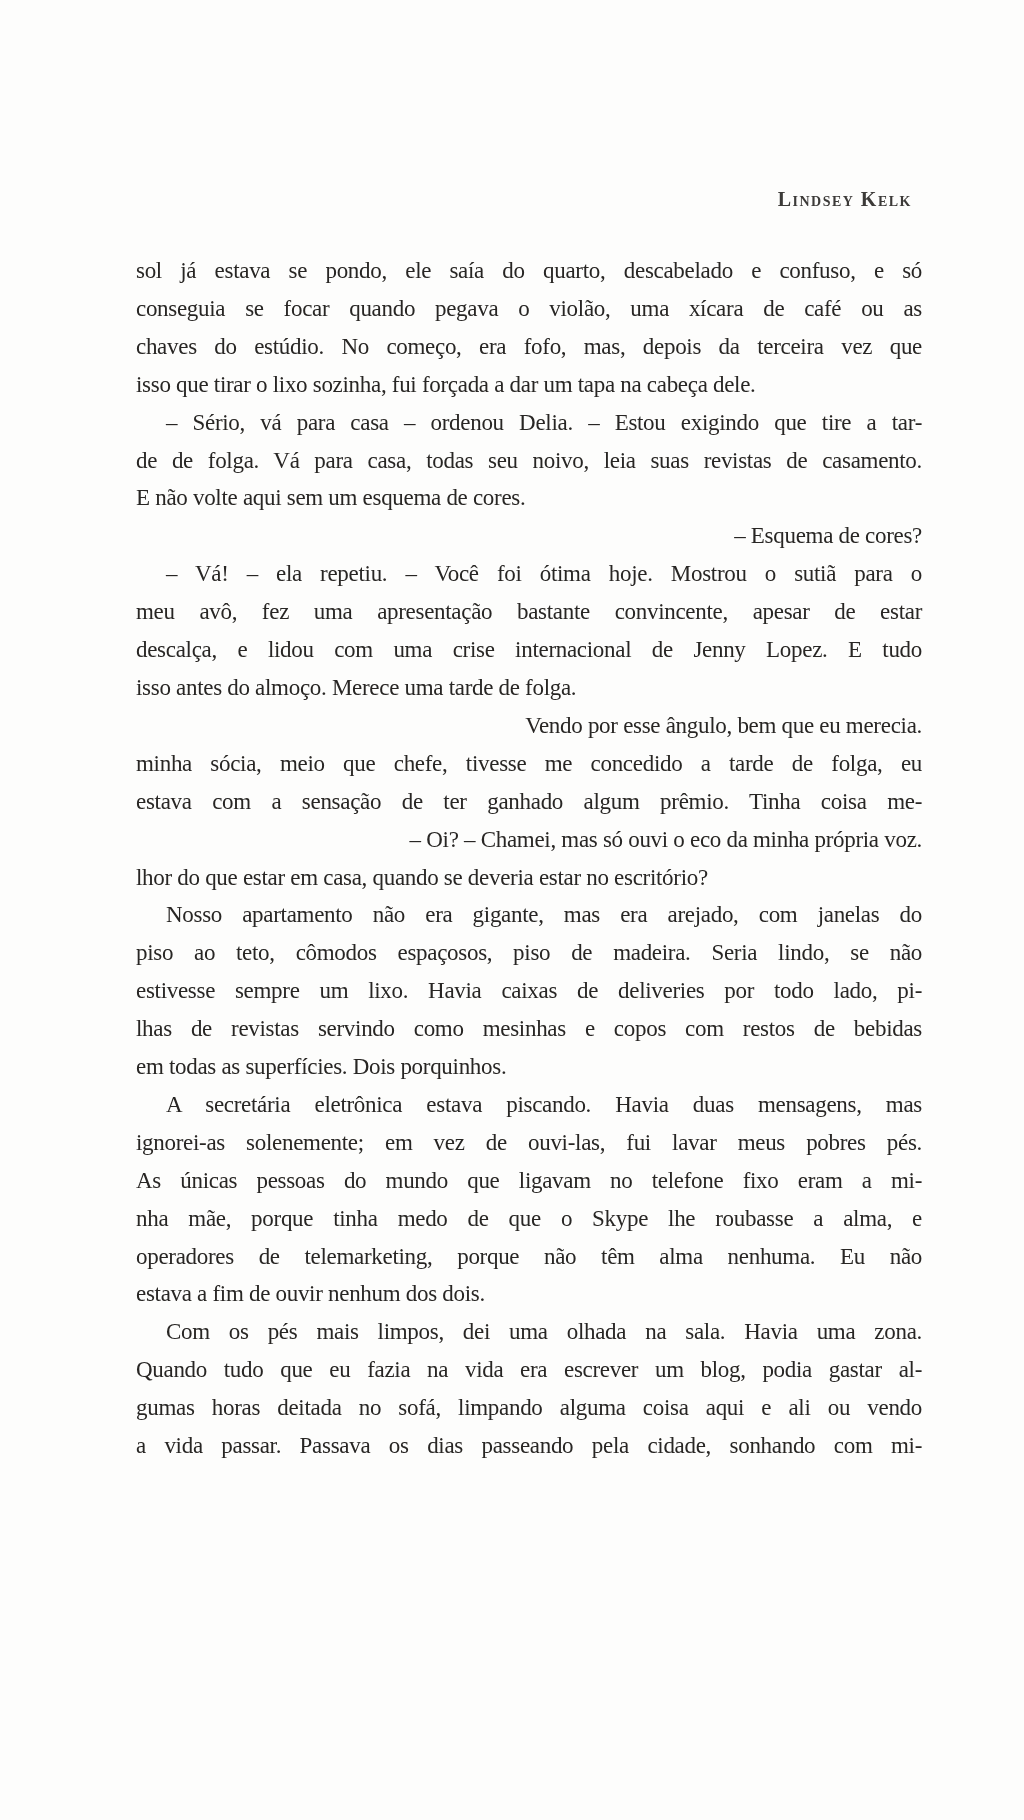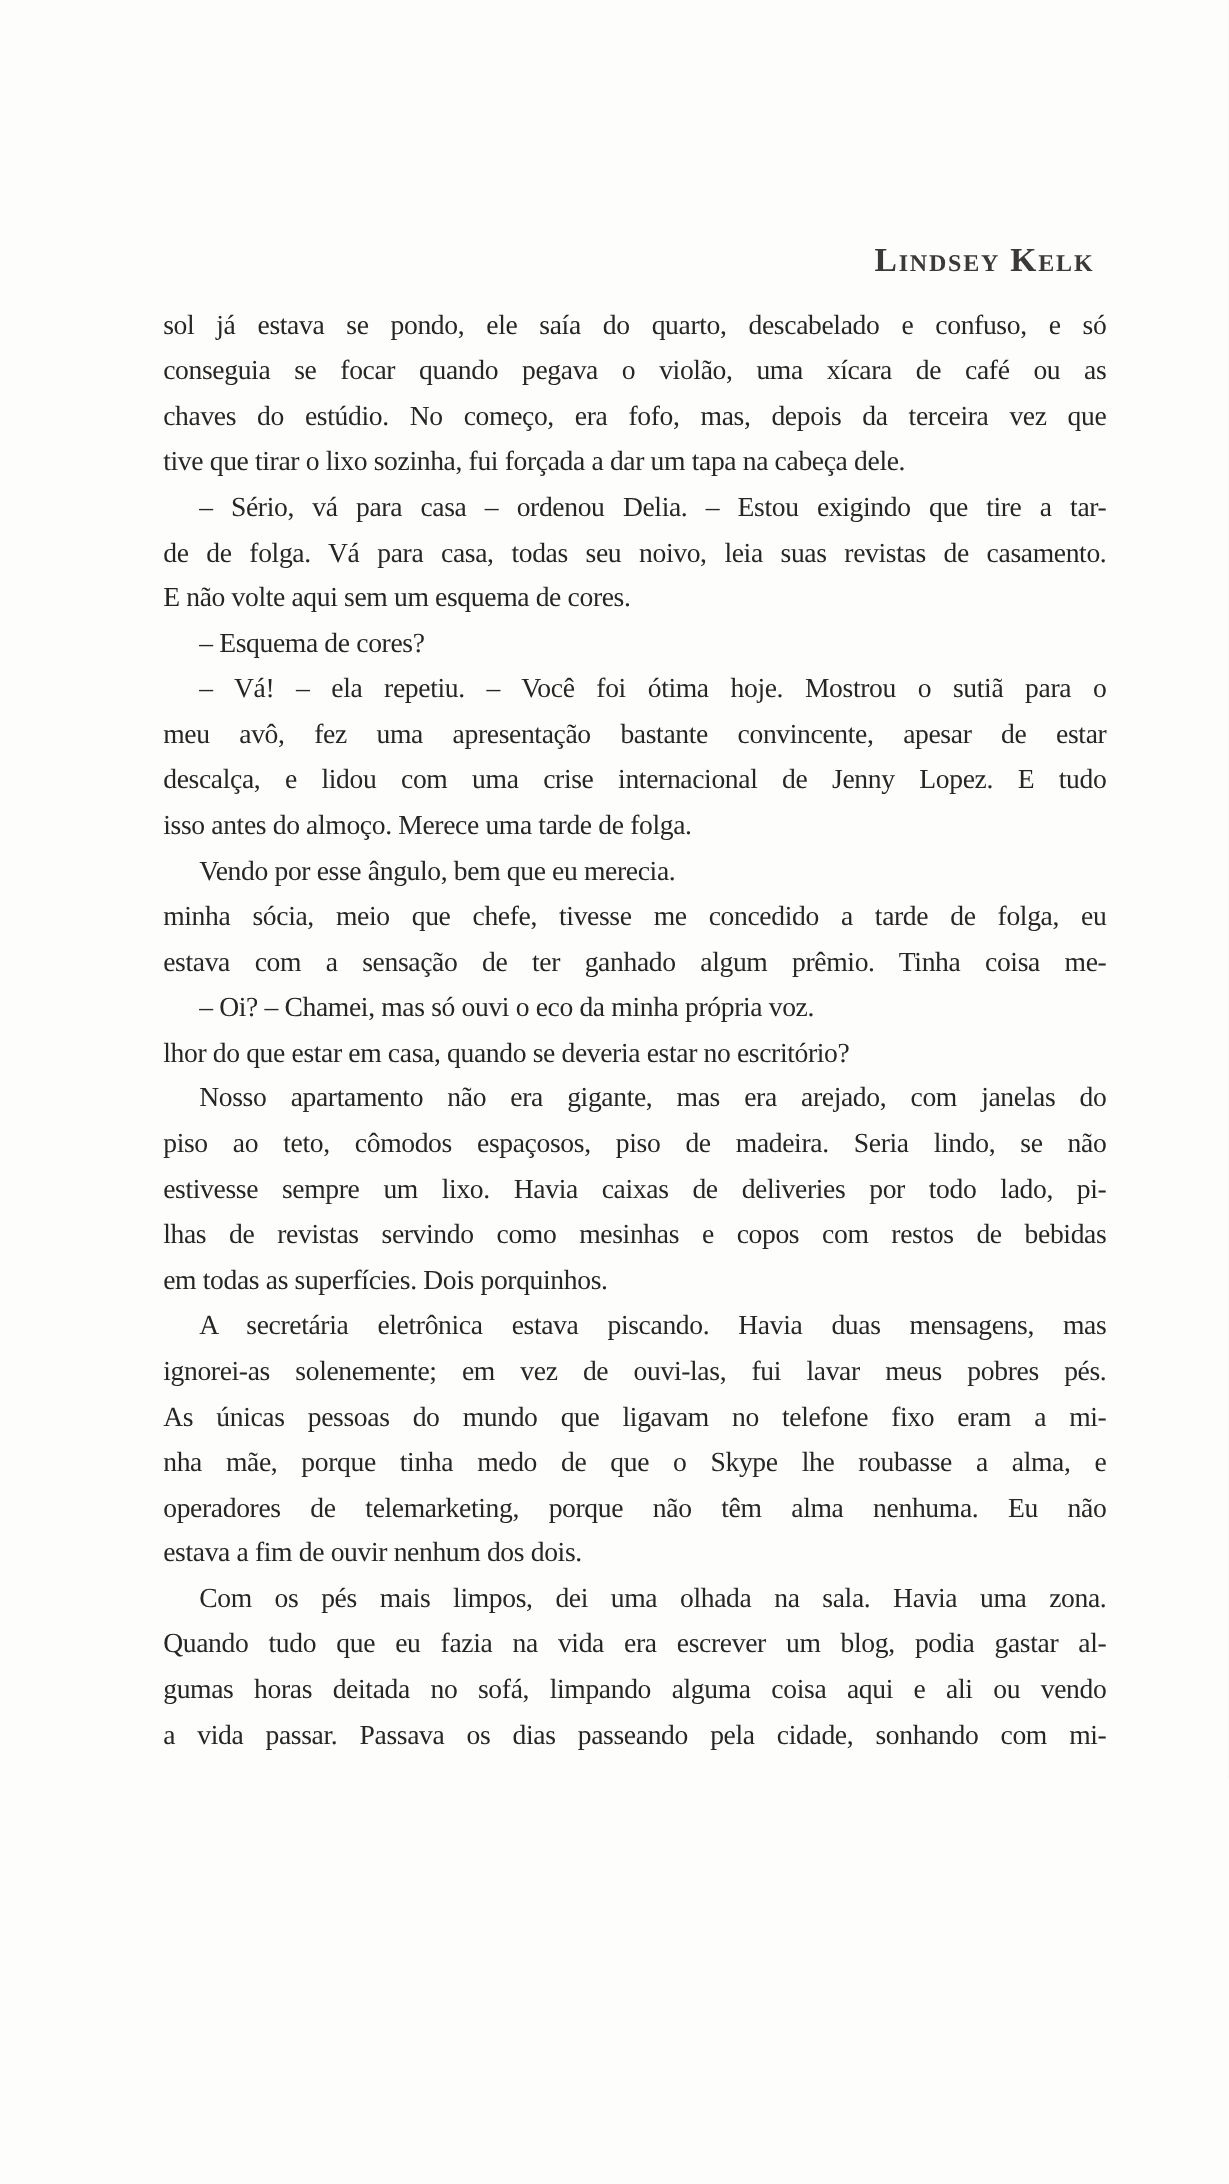--- a/index.html
+++ b/index.html
@@ -9,57 +9,56 @@
     margin:0 auto;
     background:#fdfdfc;
     font-family:"Liberation Serif", serif;
     overflow:hidden;
   }
   .running-head{
     position:absolute;
     top:188px;
     right:112px;
     font-variant-caps:small-caps;
-    font-size:28px;
+    font-size:20px;
     letter-spacing:1.5px;
     color:#3c3a38;
     font-weight:600;
-    margin-top:14px;
   }
   .body-text{
     position:absolute;
     left:136px;
     top:252px;
     width:786px;
     font-size:23px;
     line-height:37.9px;
     color:#282624;
     letter-spacing:-0.3px;
   }
   .body-text .line{text-align:left;}
   .body-text .line.just{text-align:justify;text-align-last:justify;}
-  .body-text .line.indent{text-indent:30px;}
+  .body-text .line.indent{text-indent:30px;text-align:right;}
   .body-text .it{}
   .footer{
     position:absolute;
     left:0;top:1510px;width:1024px;height:140px;
   }
 </style>
 </head>
 <body>
 
 <div class="page">
 
   <div class="running-head">Lindsey Kelk</div>
 
   <div class="body-text">
       <div class="line just"><span>sol já estava se pondo, ele saía do quarto, descabelado e confuso, e só</span></div>
       <div class="line just"><span>conseguia se focar quando pegava o violão, uma xícara de café ou as</span></div>
       <div class="line just"><span>chaves do estúdio. No começo, era fofo, mas, depois da terceira vez que</span></div>
-      <div class="line"><span>tive que tirar o lixo sozinha, fui forçada a dar um tapa na cabeça dele.</span></div>
+      <div class="line"><span>isso que tirar o lixo sozinha, fui forçada a dar um tapa na cabeça dele.</span></div>
       <div class="line indent just"><span>– Sério, vá para casa – ordenou Delia. – Estou exigindo que tire a tar-</span></div>
       <div class="line just"><span>de de folga. Vá para casa, todas seu noivo, leia suas revistas de casamento.</span></div>
       <div class="line"><span>E não volte aqui sem um esquema de cores.</span></div>
       <div class="line indent"><span>– Esquema de cores?</span></div>
       <div class="line indent just"><span>– Vá! – ela repetiu. – Você foi ótima hoje. Mostrou o sutiã para o</span></div>
       <div class="line just"><span>meu avô, fez uma apresentação bastante convincente, apesar de estar</span></div>
       <div class="line just"><span>descalça, e lidou com uma crise internacional de Jenny Lopez. E tudo</span></div>
       <div class="line"><span>isso antes do almoço. Merece uma tarde de folga.</span></div>
       <div class="line indent"><span>Vendo por esse ângulo, bem que eu merecia.</span></div>
       <div class="line just"><span>minha sócia, meio que chefe, tivesse me concedido a tarde de folga, eu</span></div>

